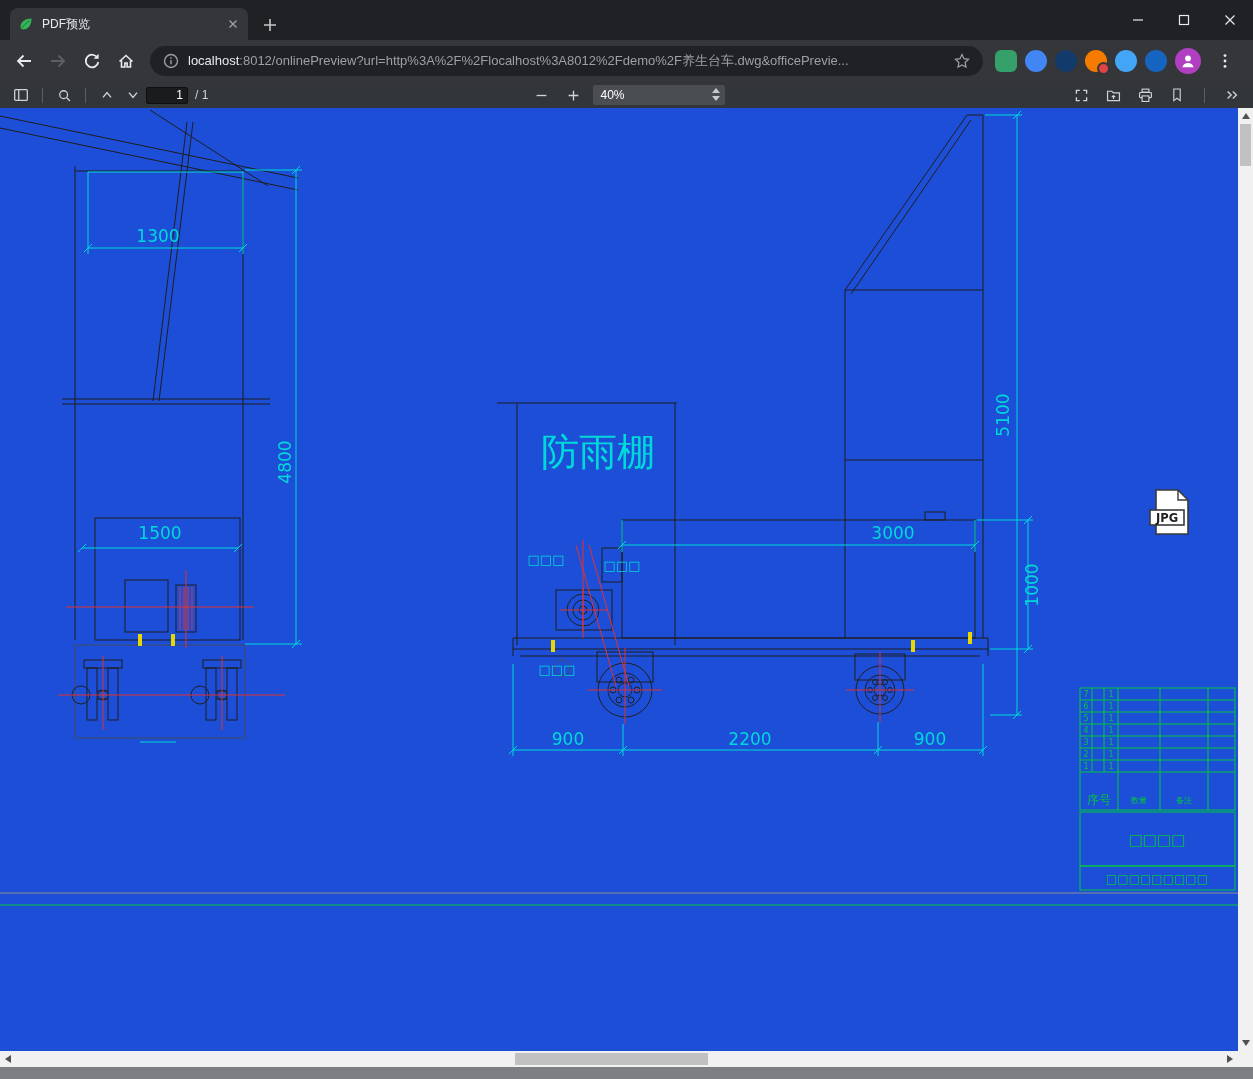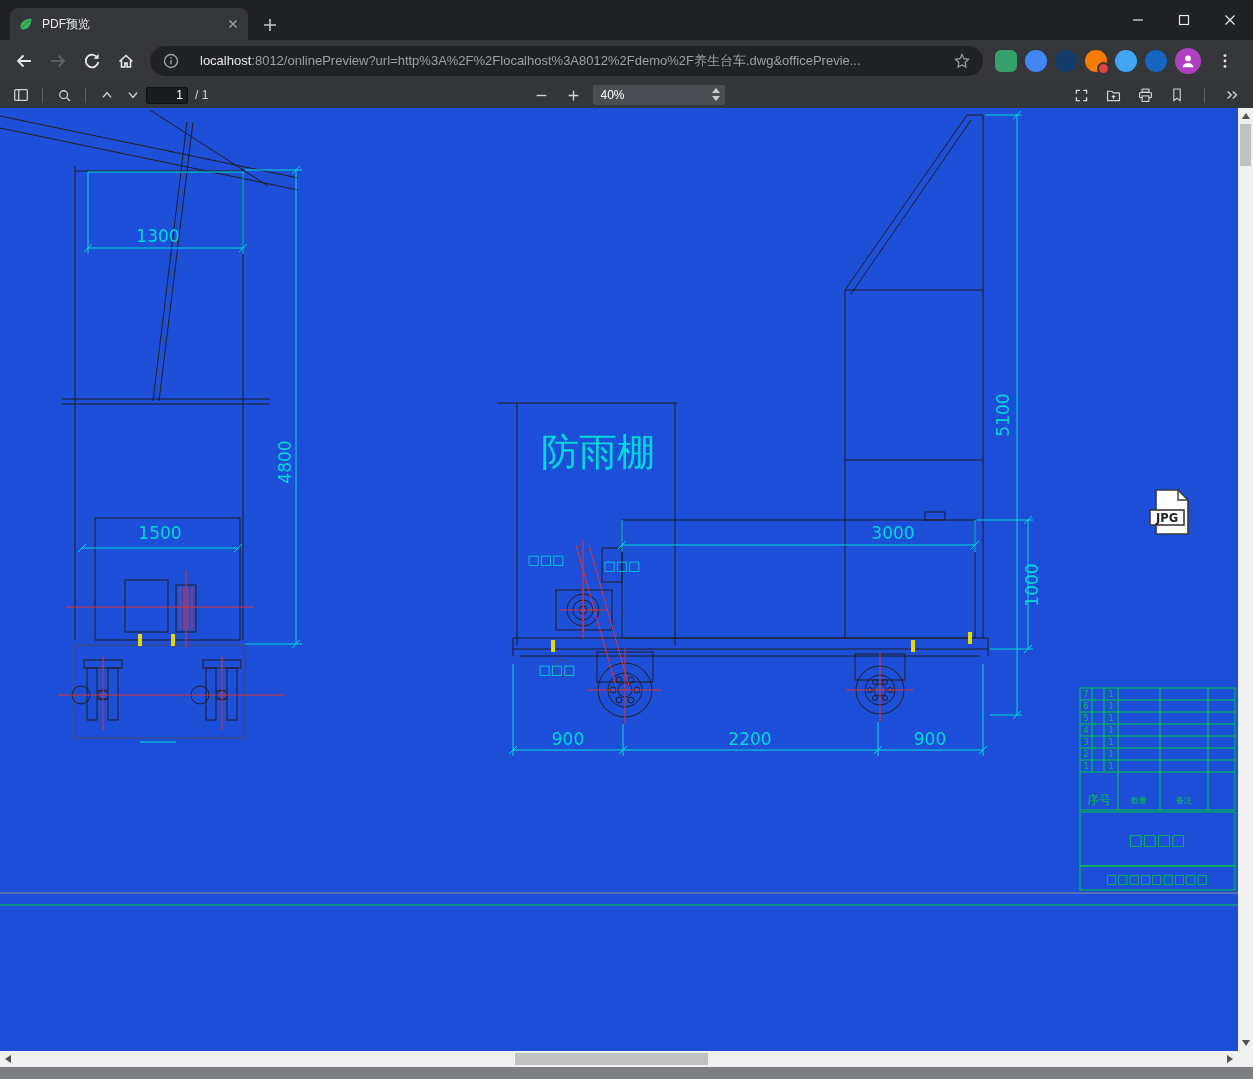--- a/index.html
+++ b/index.html
@@ -16,21 +16,21 @@
   .icon-btn { display:flex; align-items:center; justify-content:center; cursor:default; }
   .newtab { position:absolute; left:258px; top:13px; width:24px; height:24px; }
   .win-controls { position:absolute; right:0; top:0; height:40px; display:flex; }
   .win-btn { width:46px; height:40px; display:flex; align-items:center; justify-content:center; }
 
   
   .navbar { position:absolute; left:0; top:40px; width:1253px; height:42px; background:#35363a;
             display:flex; align-items:center; padding:0 8px; gap:2px; }
   .nav-btn { width:32px; height:32px; border-radius:50%; display:flex; align-items:center; justify-content:center; flex:0 0 auto; }
   .omnibox { flex:1 1 auto; min-width:0; height:30px; background:#202124; border-radius:15px;
-             display:flex; align-items:center; padding:0 12px; gap:20px; margin:12px 6px; }
+             display:flex; align-items:center; padding:0 12px; gap:8px; margin:12px 6px; }
   .url { flex:1; min-width:0; font-size:13px; white-space:nowrap; overflow:hidden; }
   .url .host { color:#e8eaed; }
   .url .rest { color:#9aa0a6; }
   .ext-area { display:flex; align-items:center; gap:8px; flex:0 0 auto; padding:0 4px; }
   .ext { width:22px; height:22px; position:relative; flex:0 0 auto; }
   .ext1 { background:#35a06a; border-radius:6px; }
   .ext2 { background:#4285f4; border-radius:50%; }
   .ext3 { background:#123a6b; border-radius:50%; }
   .ext4 { background:#f57c00; border-radius:50%; }
   .ext4::after { content:""; position:absolute; right:-3px; bottom:-3px; width:9px; height:9px;

